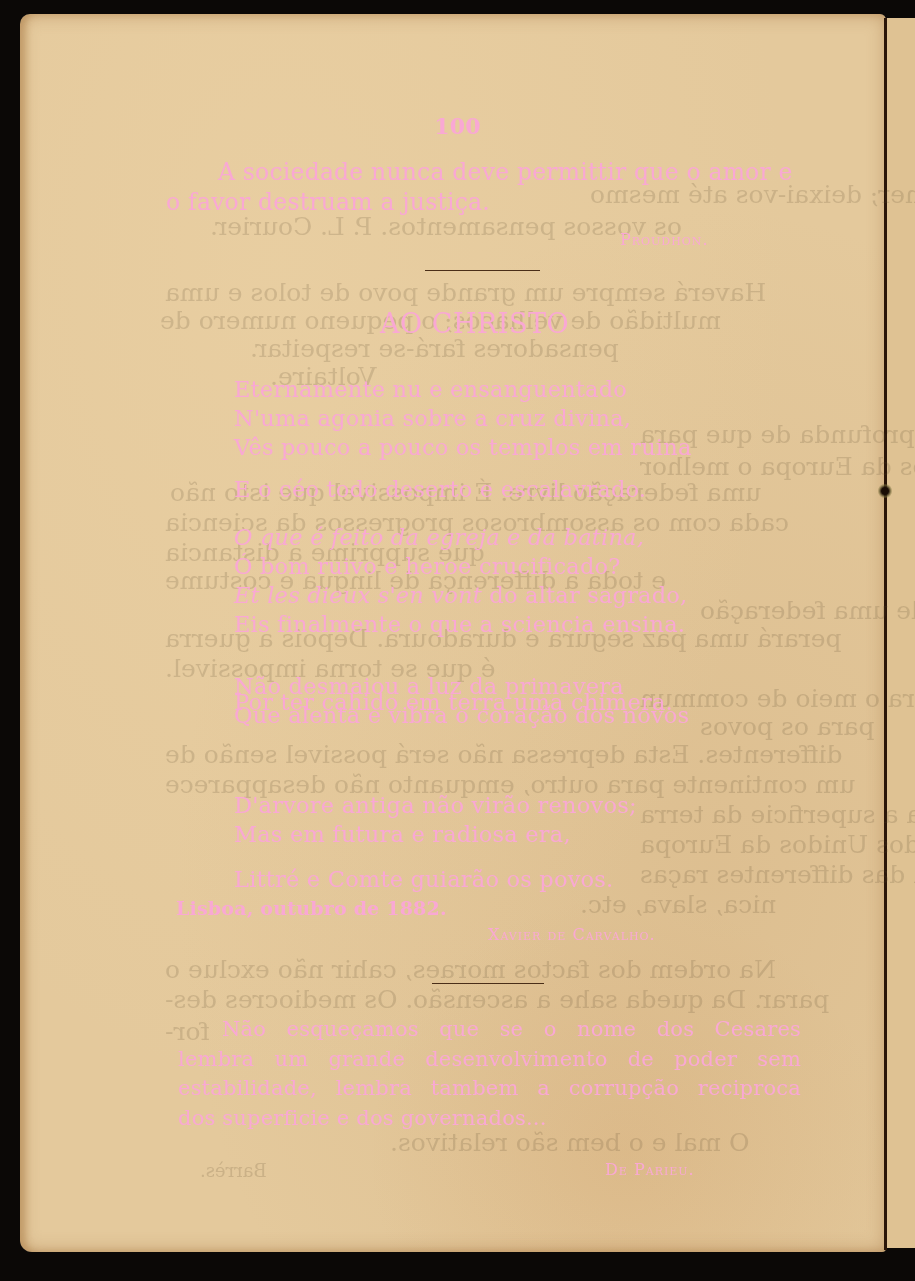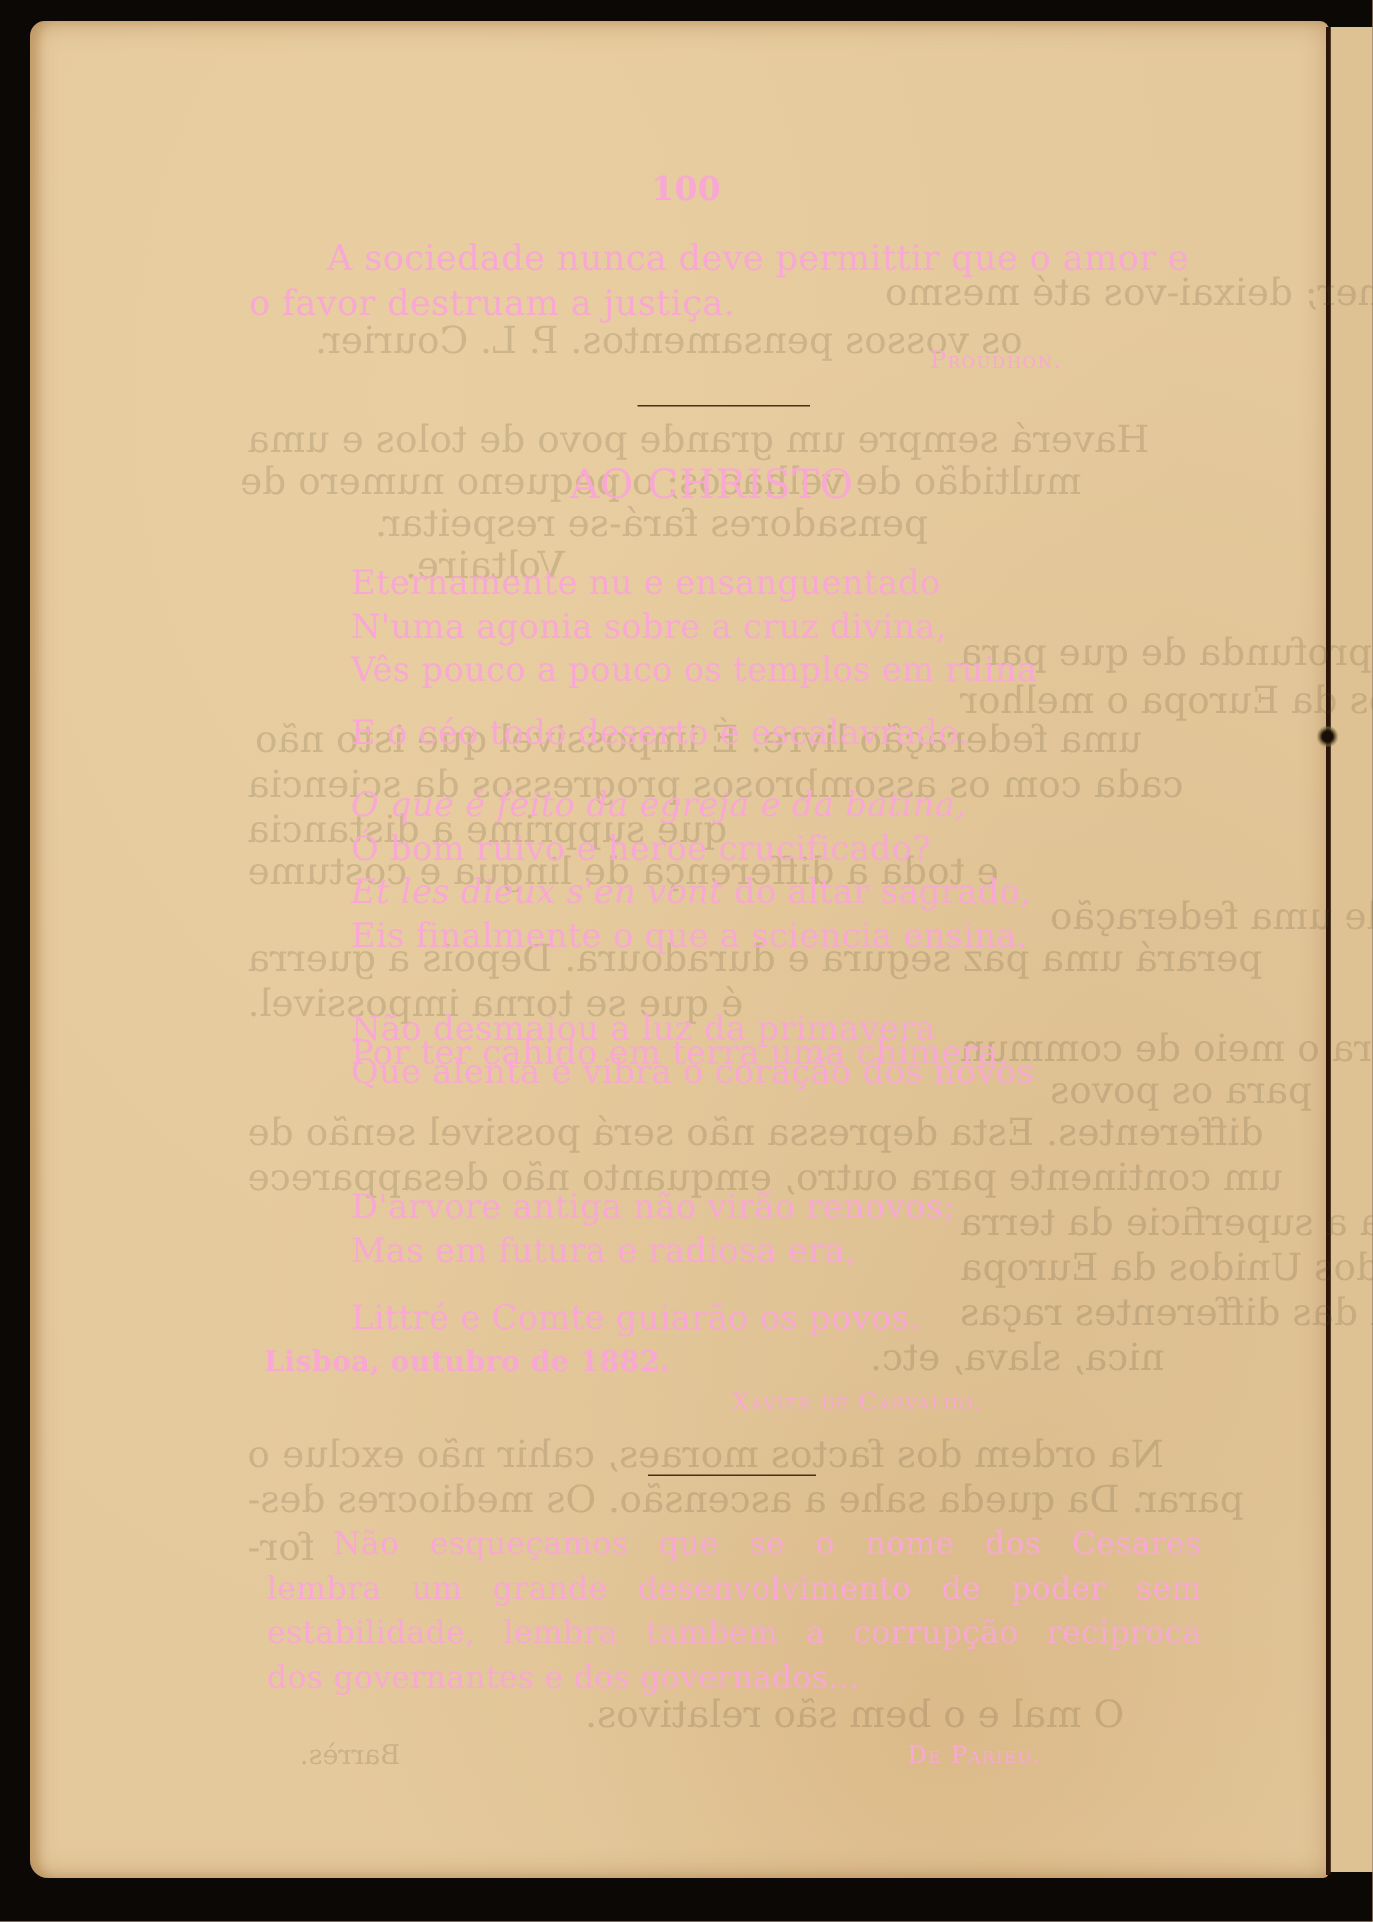--- a/index.html
+++ b/index.html
@@ -125,15 +125,15 @@
 
 <div class="text dateline">Lisboa, outubro de 1882.</div>
 <div class="text sc" style="left:488px; top:925px;">Xavier de Carvalho.</div>
 
 <div class="rule" style="left:432px; top:983px; width:112px;"></div>
 
 <div class="text prose" style="top:1015px;">
   <span class="prose-line" style="padding-left:44px;">Não esqueçamos que se o nome dos Cesares</span>
   <span class="prose-line">lembra um grande desenvolvimento de poder sem</span>
   <span class="prose-line">estabilidade, lembra tambem a corrupção reciproca</span>
-  <span class="prose-line last">dos governantes e dos governados...</span>
+  <span class="prose-line last">dos superficie e dos governados...</span>
 </div>
 <div class="text sc" style="left:605px; top:1160px;">De Parieu.</div>
 
 </body></html>

